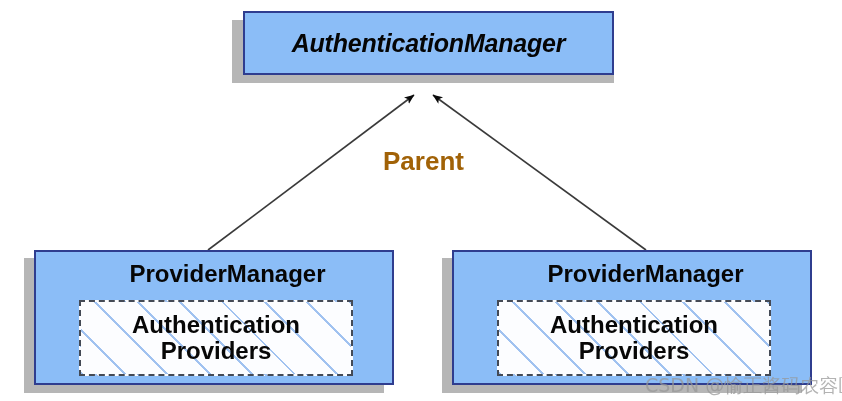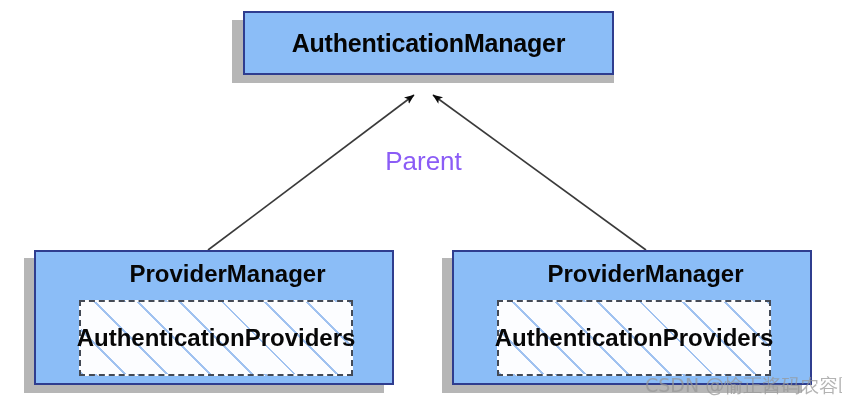--- a/index.html
+++ b/index.html
@@ -50,20 +50,21 @@
     left: 0;
     right: 0;
     top: 50%;
     transform: translateY(-50%);
     text-align: center;
     font-size: 25px;
     font-weight: bold;
     color: #050505;
     letter-spacing: -0.2px;
     white-space: nowrap;
+    font-style: italic;
   }
 
   
   .pm-shadow {
     top: 258px;
     width: 360px;
     height: 135px;
   }
   .pm-node {
     top: 250px;
@@ -99,21 +100,21 @@
     border: 2px dashed #444a55;
     background-color: #fcfdff;
     background-image: repeating-linear-gradient(
         45deg,
         rgba(130, 175, 235, 0.75) 0px,
         rgba(130, 175, 235, 0.75) 2px,
         rgba(255, 255, 255, 0) 2px,
         rgba(255, 255, 255, 0) 30px
     );
     display: flex;
-    flex-direction: row;
+    flex-direction: column;
     align-items: center;
     justify-content: center;
   }
   .inner-line {
     font-size: 24px;
     font-weight: bold;
     color: #070707;
     line-height: 1.08;
     white-space: nowrap;
     position: relative;
@@ -132,22 +133,22 @@
   }
 
   
   #parent-label {
     position: absolute;
     left: 366px;
     top: 146px;
     width: 115px;
     text-align: center;
     font-size: 26px;
-    font-weight: normal;
-    color: #8b5cf6;
+    font-weight: bold;
+    color: #a16207;
     z-index: 4;
     white-space: nowrap;
   }
 
   
   #watermark {
     position: absolute;
     left: 645px;
     top: 373px;
     font-size: 19px;

